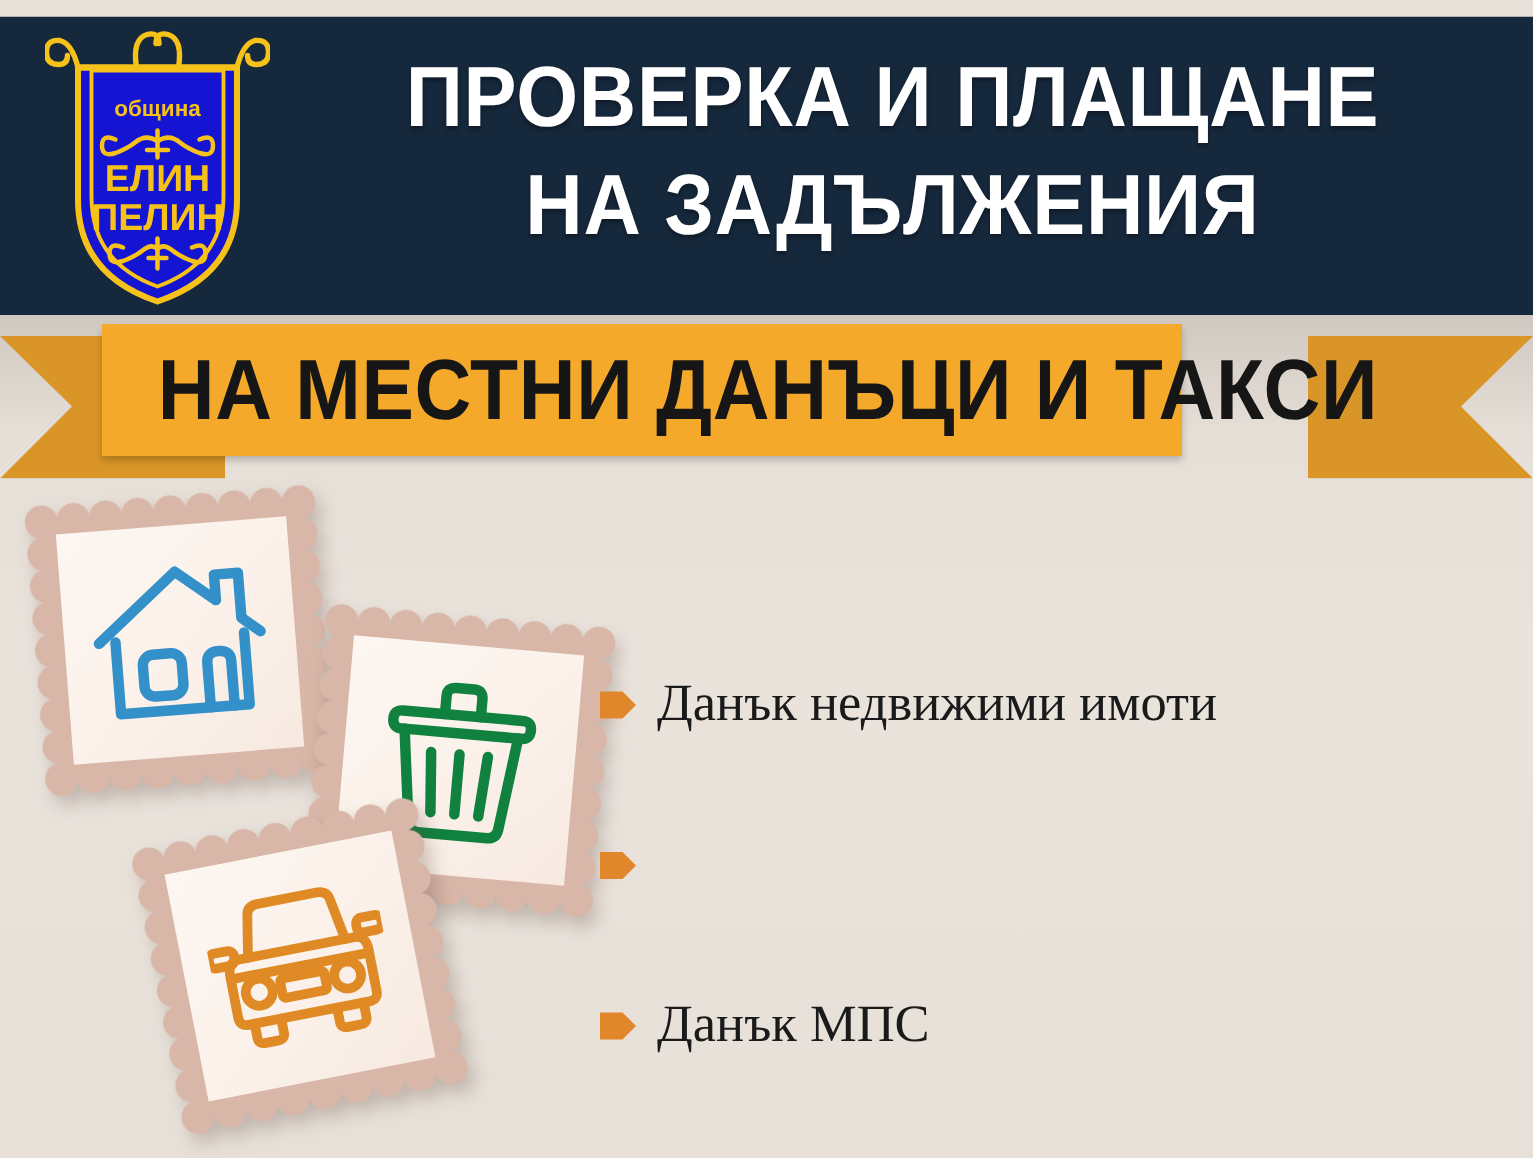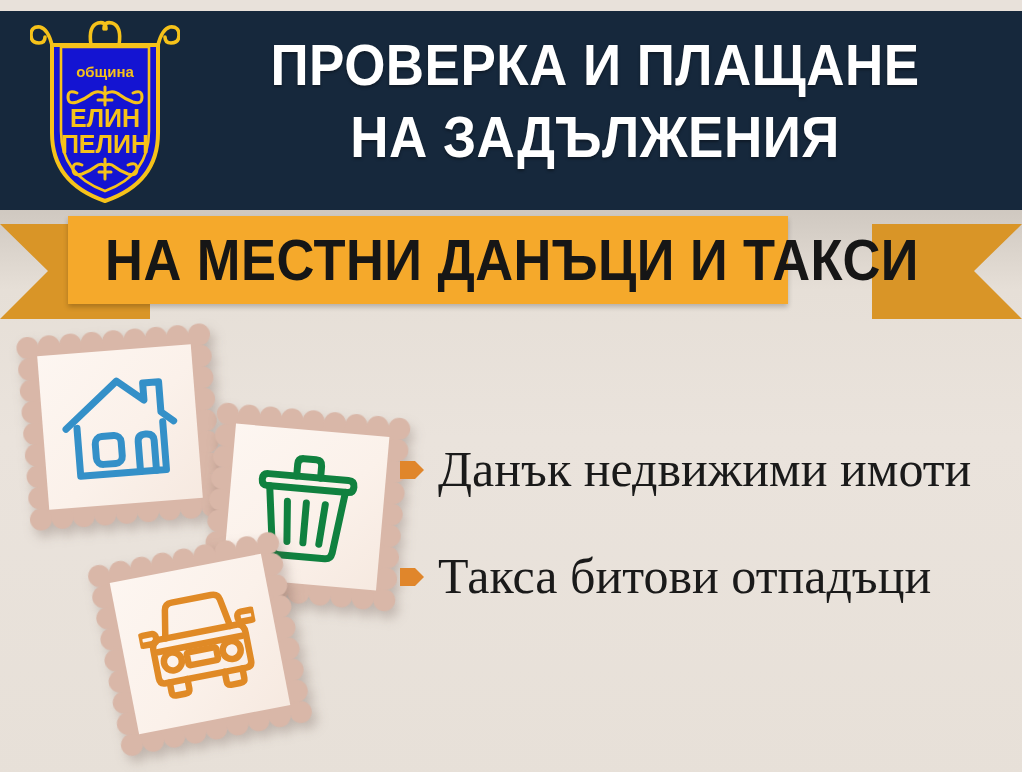--- a/index.html
+++ b/index.html
@@ -120,21 +120,21 @@
     height:55px;
     margin-bottom:52px;
   }
   .bullet{
     width:28px;height:26px;flex:0 0 auto;margin-right:12px;
     position:relative;top:1px;
   }
   .bullet svg{display:block;}
   .item-label{
     font-family:"Liberation Serif", serif;
-    font-size:50px;
+    font-size:35px;
     color:#1a1a1a;
     line-height:48px;
     white-space:nowrap;
   }
 </style>
 </head>
 <body>
 
 <div id="poster">
 
@@ -374,19 +374,26 @@
       </span>
       <span class="item-label">Данък недвижими имоти</span>
     </div>
 
     <div class="list-item">
       <span class="bullet">
         <svg width="28" height="26" viewBox="0 0 28 26" xmlns="http://www.w3.org/2000/svg" aria-hidden="true">
           <path d="M2 4 L17 4 L26 13 L17 22 L2 22 Z" fill="#e0862b"></path>
         </svg>
       </span>
-      <span class="item-label">Такса битови отпадъци</span>
-    </div>
-
+    </div>
+
+    <div class="list-item">
+      <span class="bullet">
+        <svg width="28" height="26" viewBox="0 0 28 26" xmlns="http://www.w3.org/2000/svg" aria-hidden="true">
+          <path d="M2 4 L17 4 L26 13 L17 22 L2 22 Z" fill="#e0862b"></path>
+        </svg>
+      </span>
+      <span class="item-label">Данък МПС</span>
+    </div>
 
   </div>
 
 </div>
 
 </body></html>

